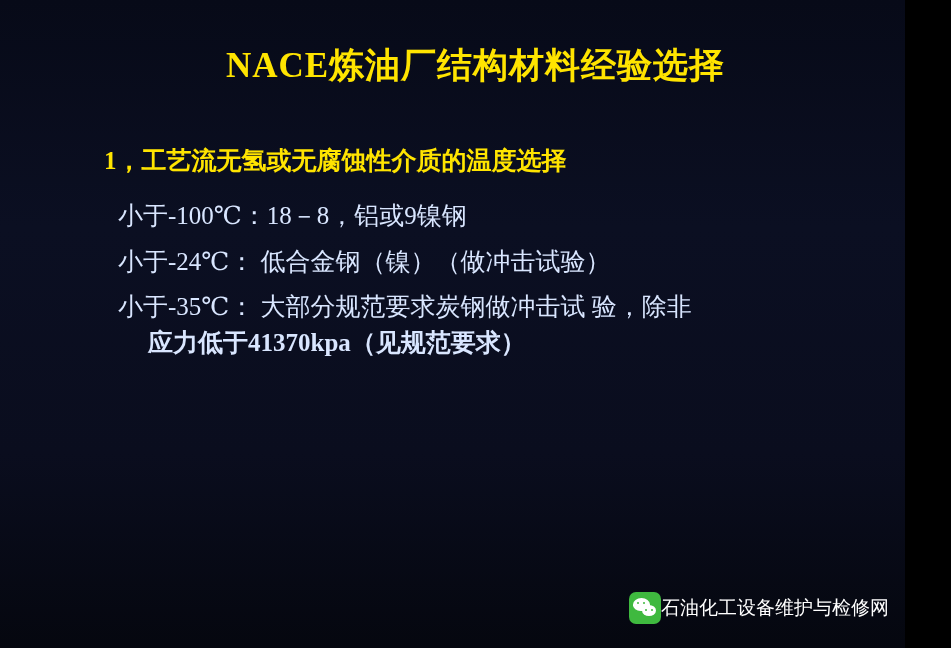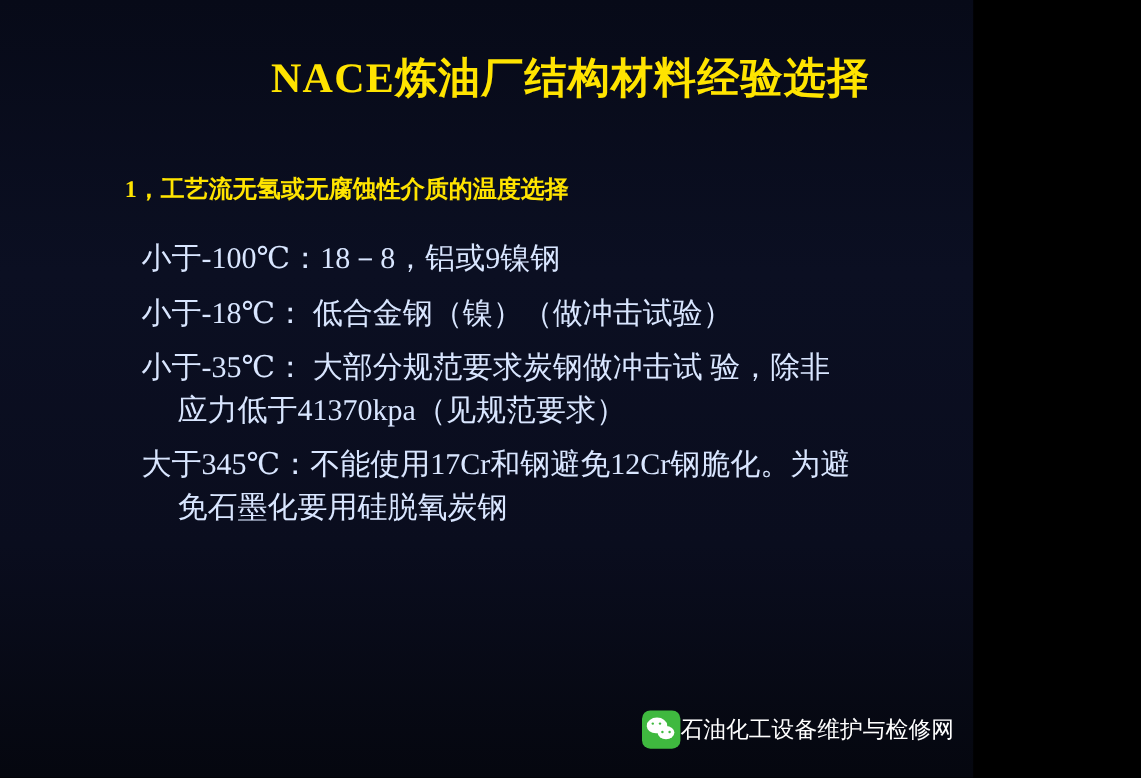--- a/index.html
+++ b/index.html
@@ -8,21 +8,21 @@
     background: #000000;
   }
   body {
     width: 951px;
     height: 648px;
     overflow: hidden;
     font-family: "Liberation Serif", "DejaVu Serif", serif;
   }
   .slide {
     position: relative;
-    width: 811px;
+    width: 905px;
     height: 648px;
     background: linear-gradient(to bottom, #070a18 0%, #0b0f22 35%, #0a0d1e 70%, #05070f 100%);
     box-sizing: border-box;
     overflow: hidden;
   }
   .slide-title {
     position: absolute;
     left: 0;
     top: 42px;
     width: 951px;
@@ -31,40 +31,41 @@
     font-size: 35px;
     font-weight: bold;
     letter-spacing: 1px;
     white-space: nowrap;
   }
   .section-heading {
     position: absolute;
     left: 104px;
     top: 144px;
     color: #ffe400;
-    font-size: 20px;
+    font-size: 25px;
     font-weight: bold;
     white-space: nowrap;
   }
   .body-block {
     position: absolute;
     left: 118px;
     top: 198px;
     width: 800px;
   }
   .body-line {
     color: #d9e6ff;
     font-size: 25px;
     line-height: 1.42;
     margin-bottom: 8px;
     text-indent: 0;
   }
   .body-line .cont {
     display: block;
     padding-left: 30px;
+    font-weight: bold;
   }
   .gap-small { margin-bottom: 10px; }
   .gap-med { margin-bottom: 14px; }
 
   .watermark {
     position: absolute;
     right: 16px;
     bottom: 24px;
     display: flex;
     align-items: center;
@@ -120,29 +121,25 @@
 
   <div class="slide-title">NACE炼油厂结构材料经验选择</div>
 
   <div class="section-heading">1，工艺流无氢或无腐蚀性介质的温度选择</div>
 
   <div class="body-block">
     <div class="body-line gap-small">
       <span>小于-100℃：18－8，铝或9镍钢</span>
     </div>
     <div class="body-line gap-small">
-      <span>小于-18℃： 低合金钢（镍）（做冲击试验）</span>
+      <span>小于-24℃： 低合金钢（镍）（做冲击试验）</span>
     </div>
     <div class="body-line gap-small">
       <span>小于-35℃： 大部分规范要求炭钢做冲击试 验，除非</span>
       <span class="cont">应力低于41370kpa（见规范要求）</span>
-    </div>
-    <div class="body-line gap-med">
-      <span>大于345℃：不能使用17Cr和钢避免12Cr钢脆化。为避</span>
-      <span class="cont">免石墨化要用硅脱氧炭钢</span>
     </div>
   </div>
 
   <div class="watermark">
     <div class="wechat-badge">
       <div class="b1"></div>
       <div class="b2"></div>
       <div class="e1"></div>
       <div class="e2"></div>
       <div class="e3"></div>

